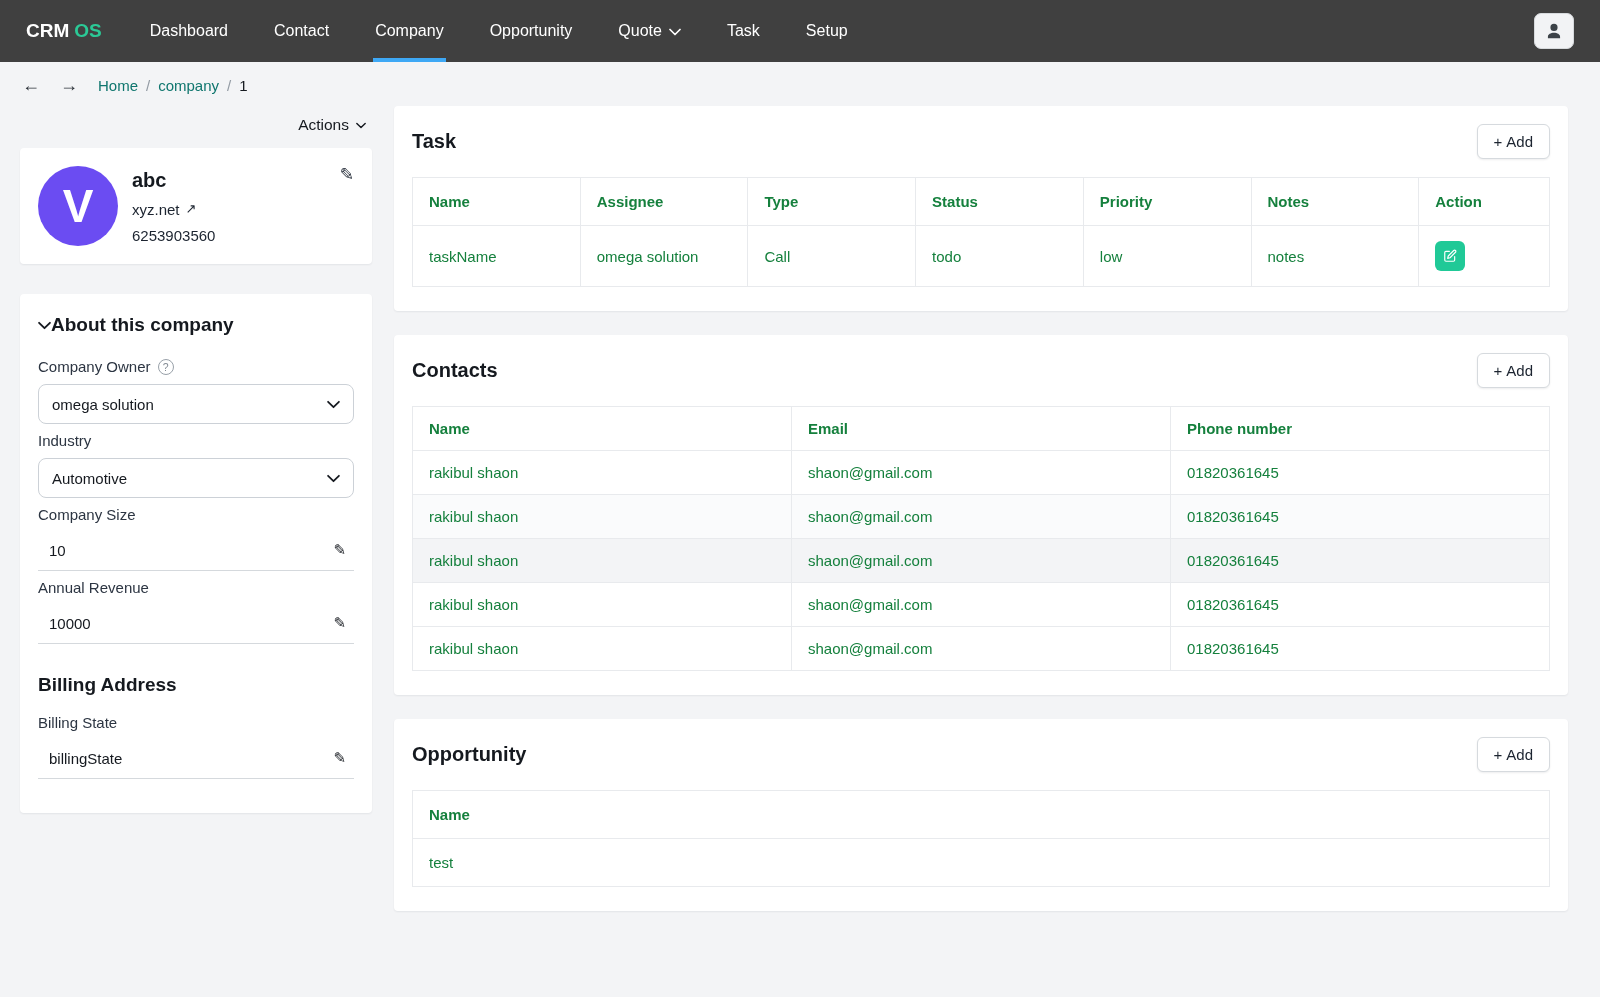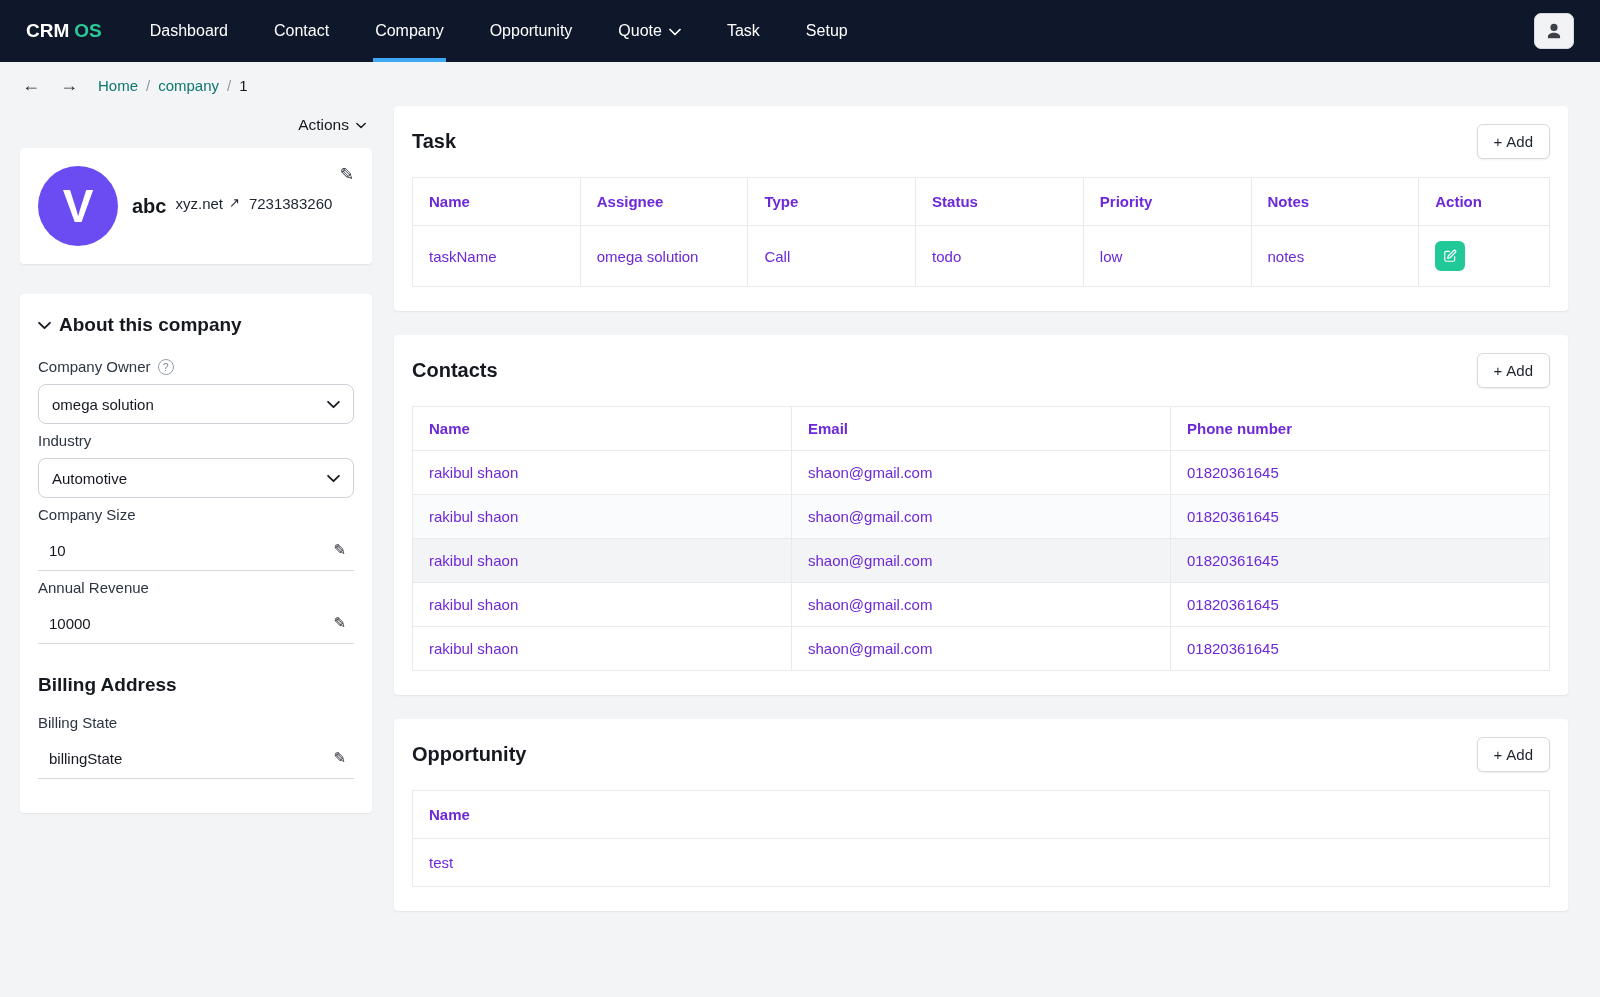--- a/index.html
+++ b/index.html
@@ -9,21 +9,21 @@
     font-family: "Liberation Sans", sans-serif;
     background: #f3f4f6;
     color: #1c2430;
   }
   a { text-decoration: none; color: inherit; cursor: pointer; }
   button { font-family: inherit; cursor: pointer; }
 
   
   .navbar {
     height: 62px;
-    background: #0f172a;
+    background: #404040;
     display: flex;
     align-items: stretch;
     padding: 0 26px;
   }
   .logo {
     display: flex;
     align-items: center;
     gap: 5px;
     font-size: 19px;
     font-weight: 700;
@@ -118,39 +118,39 @@
   .avatar {
     width: 80px; height: 80px;
     border-radius: 50%;
     background: #6B4CF2;
     color: #fff;
     display: flex; align-items: center; justify-content: center;
     font-size: 46px;
     font-weight: 700;
     flex: 0 0 80px;
   }
-  .company-info { margin-left: 14px; display: flex; flex-direction: row; gap: 9px; }
+  .company-info { margin-left: 14px; display: flex; flex-direction: column; gap: 9px; }
   .company-name { font-size: 20px; font-weight: 700; color: #15191f; }
   .company-site { font-size: 15px; color: #1c2430; display: flex; gap: 6px; }
   .ext-icon { font-size: 13px; color: #1c2430; }
   .company-phone { font-size: 15px; color: #1c2430; }
   .card-pencil {
     position: absolute;
     top: 16px; right: 18px;
     font-size: 17px;
     color: #1c2430;
     cursor: pointer;
   }
 
   
   .about-card { padding: 20px 18px 26px; }
   .about-header {
     display: flex;
     align-items: center;
-    gap: 8px;
+    gap: 0;
     margin-bottom: 22px;
     cursor: pointer;
   }
   .about-header h3 { font-size: 19px; font-weight: 700; color: #15191f; }
   .field { margin-bottom: 8px; }
   .field-label {
     display: flex;
     align-items: center;
     gap: 7px;
     font-size: 15px;
@@ -217,21 +217,21 @@
     display: inline-flex;
     align-items: center;
     gap: 4px;
   }
 
   .data-table {
     width: 100%;
     border-collapse: collapse;
     table-layout: fixed;
     font-size: 15px;
-    color: #6d28d9;
+    color: #15803d;
   }
   .data-table th {
     text-align: left;
     font-weight: 700;
     padding: 15px 16px;
     border: 1px solid #e8eaed;
   }
   .data-table td {
     padding: 15px 16px;
     border: 1px solid #e8eaed;
@@ -303,21 +303,21 @@
     <div class="card company-card">
       <div class="avatar">
         <span>V</span>
       </div>
       <div class="company-info">
         <span class="company-name">abc</span>
         <span class="company-site">
           <a>xyz.net</a>
           <span class="ext-icon">↗</span>
         </span>
-        <span class="company-phone">7231383260</span>
+        <span class="company-phone">6253903560</span>
       </div>
       <span class="card-pencil">✎</span>
     </div>
 
     <div class="card about-card">
       <div class="about-header">
         <svg width="13" height="9" viewBox="0 0 12 8">
             <path d="M1 1.5l5 5 5-5" fill="none" stroke="#15191f" stroke-width="1.7" stroke-linecap="round" stroke-linejoin="round"></path>
           </svg>
         <h3>About this company</h3>

